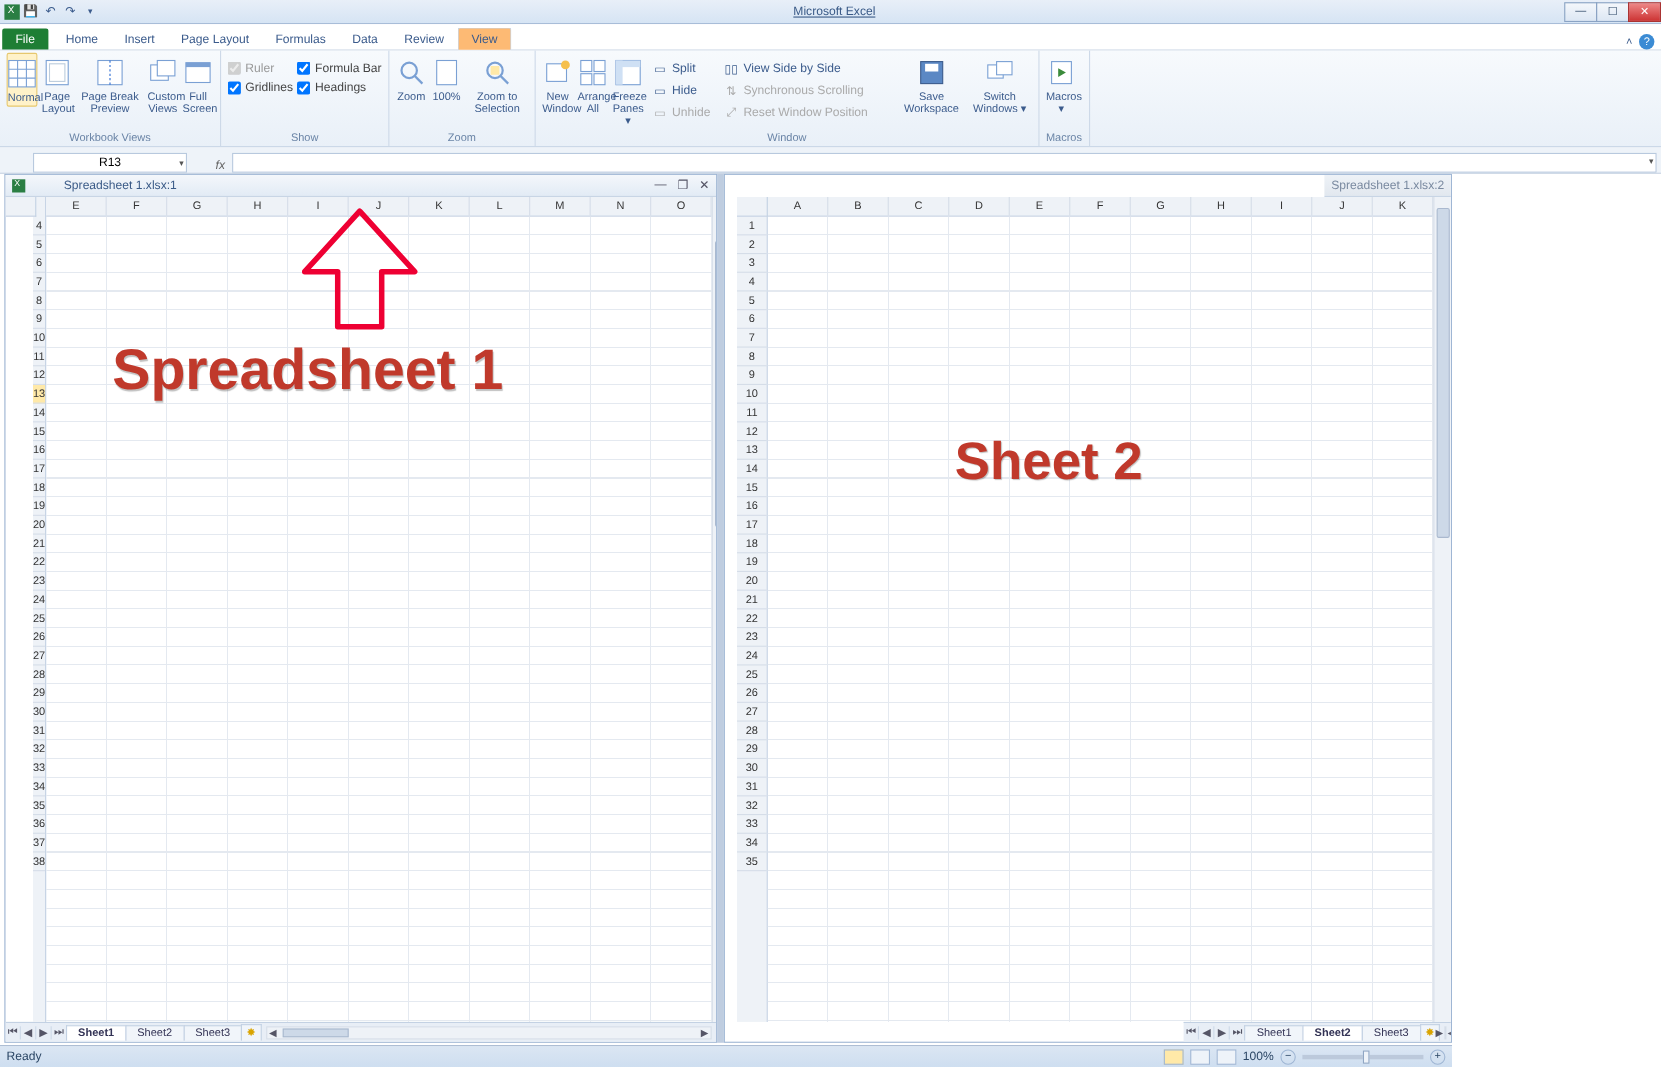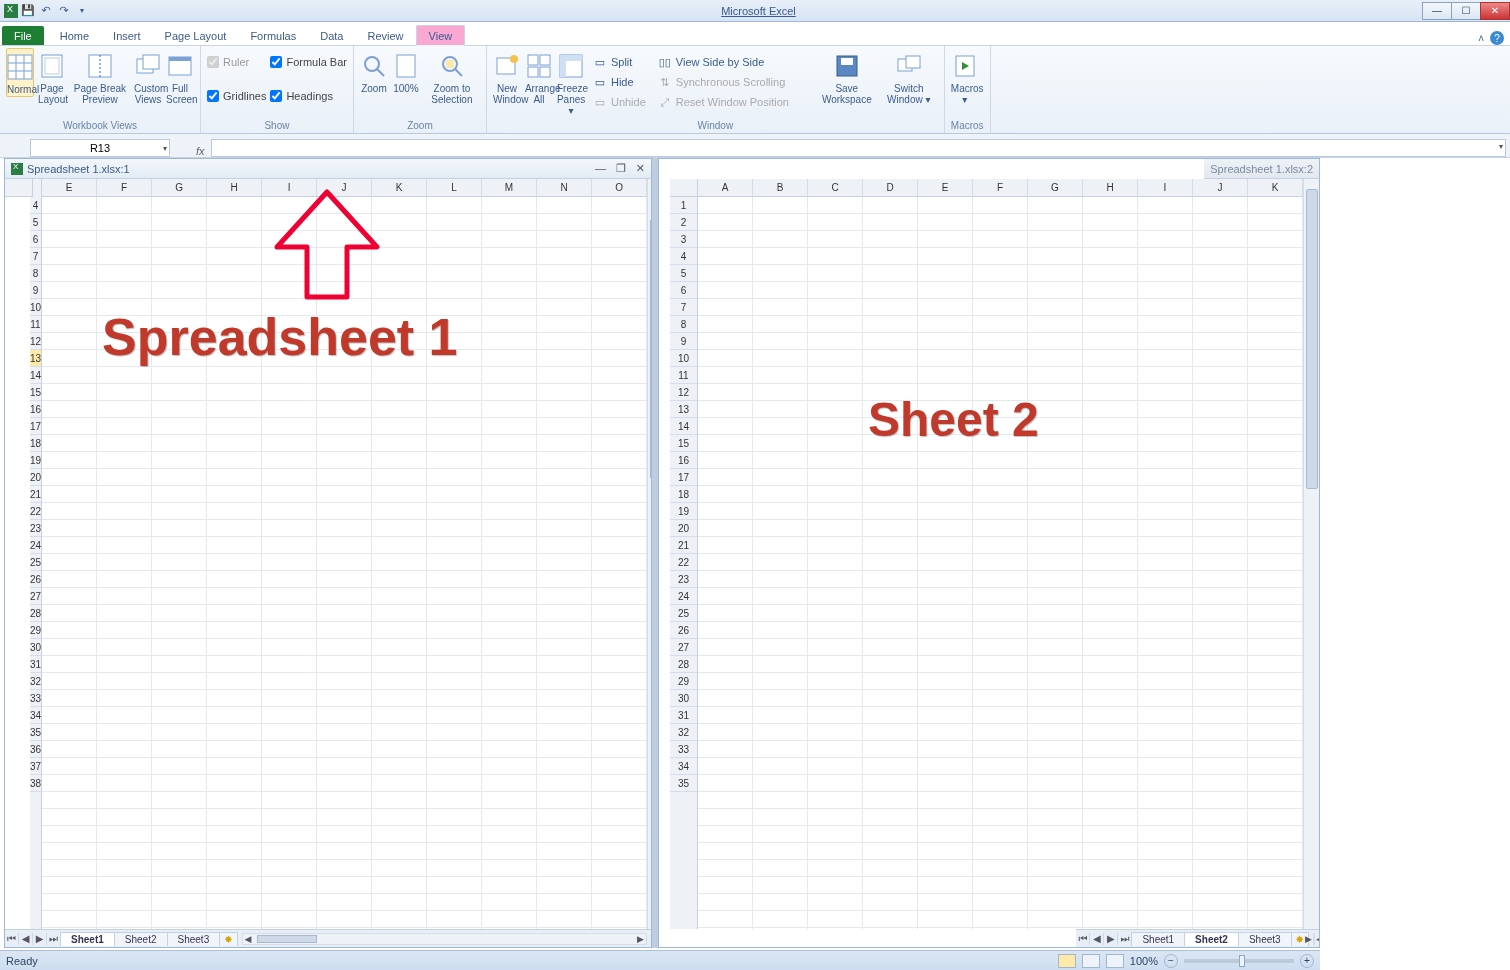--- a/index.html
+++ b/index.html
@@ -17,34 +17,34 @@
   .qat .ico { width:16px; height:16px; display:flex; align-items:center; justify-content:center; color:#3b5b8c; font-size:11px;}
   .title-center { flex:1; text-align:center; color:#3a5a87;text-decoration:underline; }
   .winbtns { display:flex; }
   .winbtn { width:30px; height:18px; border:1px solid #8aa3c4; background:linear-gradient(#f4f7fb,#dce7f4); margin-left:-1px; display:flex; align-items:center; justify-content:center; font-size:10px; color:#2b4665;}
   .winbtn.close{ background:linear-gradient(#e88,#c33); color:#fff; border-color:#a33;}
 
   
   .ribtabs { height: 24px; background:#fff; display:flex; align-items:flex-end; padding-left:2px; border-bottom:1px solid #c8d4e3; font-size:11px;}
   .ribtab { padding:4px 12px 3px; color:#3b5b8c; }
   .ribtab.file { background:#1e7e34; color:#fff; border-radius:2px 2px 0 0; margin-right:4px;}
-  .ribtab.active { background:#f9a8d4; border:1px solid #c8d4e3; border-bottom:1px solid #f5f8fc; border-radius:2px 2px 0 0; margin-bottom:-1px;}
+  .ribtab.active { background:#fdba74; border:1px solid #c8d4e3; border-bottom:1px solid #f5f8fc; border-radius:2px 2px 0 0; margin-bottom:-1px;}
   .ribright { margin-left:auto; display:flex; align-items:center; gap:6px; padding-right:6px; color:#3b5b8c;}
   .helpq { width:14px; height:14px; border-radius:50%; background:#3b8bd4; color:#fff; font-size:10px; display:flex; align-items:center; justify-content:center;}
 
   
   .ribbon { height: 88px; background:linear-gradient(#f7fafd,#e9f0f8); border-bottom:1px solid #b8c9de; display:flex; font-size:11px; color:#3b5b8c;}
   .rgroup { border-right:1px solid #cdd9e8; padding:2px 6px 0; display:flex; flex-direction:column;}
   .rgroup .body { flex:1; display:flex; align-items:flex-start; gap:4px; }
   .rgroup .label { text-align:center; font-size:10px; color:#6a84a6; padding:1px 0 2px;}
   .bigbtn { width:28px; text-align:center; padding-top:2px;}
   .bigbtn.sel { background:#fff2c9; border:1px solid #e6c76e; border-radius:2px;}
   .bigbtn .ic { height:32px; display:flex; align-items:center; justify-content:center;}
   .bigbtn .tx { font-size:10px; line-height:11px; padding:1px 0;}
-  .chkcol { display:flex; flex-direction:column; gap:22px; padding-top:8px; font-size:11px;}
+  .chkcol { display:flex; flex-direction:column; gap:6px; padding-top:8px; font-size:11px;}
   .chk { display:flex; align-items:center; gap:4px; color:#444;}
   .chk input { width:12px; height:12px;}
   .chk.dis { color:#999;}
   .smallrow { display:flex; flex-direction:column; gap:0; padding-top:4px;}
   .smallbtn { display:flex; align-items:center; gap:4px; height:20px; padding:0 4px; font-size:11px;}
   .smallbtn.dis{ color:#aaa;}
   .smico{ width:14px; height:14px; display:inline-flex; align-items:center; justify-content:center; font-size:11px;}
 
   
   .fbar { height:24px; background:#eef3f9; border-bottom:1px solid #c8d4e3; display:flex; align-items:flex-end; font-size:11px;}
@@ -52,21 +52,21 @@
   .namebox .dd{ position:absolute; right:2px; font-size:8px; color:#555;}
   .fxlab { font-style:italic; color:#666; margin:0 6px;}
   .fxinput { flex:1; border:1px solid #b8c9de; height:18px; background:#fff; margin-right:4px; position:relative;}
   .fxinput .dd{ position:absolute; right:2px; top:2px; font-size:8px; color:#555;}
 
   
   .workspace { position:absolute; top:158px; left:4px; right:190px; bottom:22px; background:#bfcde0; display:flex; gap:6px; padding:0; }
   .pane { background:#fff; border:1px solid #9fb6d4; display:flex; flex-direction:column; position:relative; overflow:hidden;}
   .pane.left{ flex:0 0 648px;}
   .pane.right{ flex:1;align-items:flex-end;}
-  .pane-title { height:20px; background:linear-gradient(#f4f7fb,#e2ebf5); border-bottom:1px solid #c3d1e3; font-size:11px; display:flex; align-items:center; padding:0 6px; color:#3a5a87;}
+  .pane-title { height:20px; background:linear-gradient(#f4f7fb,#e2ebf5); border-bottom:1px solid #c3d1e3; font-size:11px; display:flex; align-items:center; padding:0 6px; color:#3a5a87;gap:31px;}
   .pane-title .xl{ width:12px;height:12px;background:#2a7e43;margin-right:4px;position:relative;}
   .pane-title .xl::after{content:"X";color:#fff;font-size:8px;position:absolute;left:2px;top:-1px;}
   .pane-title .wbtns{ margin-left:auto; display:flex; gap:10px; color:#556;}
   .pane-title .wb{ font-size:11px;}
 
   
   .gridwrap{ flex:1; display:flex; overflow:hidden; position:relative;}
   .rowhdrs{ width:28px; background:#eef2f7; border-right:1px solid #c3d1e3;}
   .rowhdrs div{ height:17px; border-bottom:1px solid #d5dde8; font-size:10px; text-align:center; line-height:17px; color:#333;}
   .rowhdrs div.sel{ background:#ffe9a8;}
@@ -336,21 +336,21 @@
 Workspace</div>
       </div>
       <div class="bigbtn" style="width:58px">
         <div class="ic">
             <svg width="26" height="26">
               <rect x="2" y="6" width="14" height="12" fill="#fff" stroke="#7aa0d4"></rect>
               <rect x="10" y="3" width="14" height="12" fill="#fff" stroke="#7aa0d4"></rect>
             </svg>
           </div>
         <div class="tx" style="white-space:pre-line">Switch
-Window ▾</div>
+Windows ▾</div>
       </div>
     </div>
     <div class="label">Window</div>
   </div>
 
   <div class="rgroup">
     <div class="body">
       <div class="bigbtn">
         <div class="ic">
             <svg width="26" height="26">

